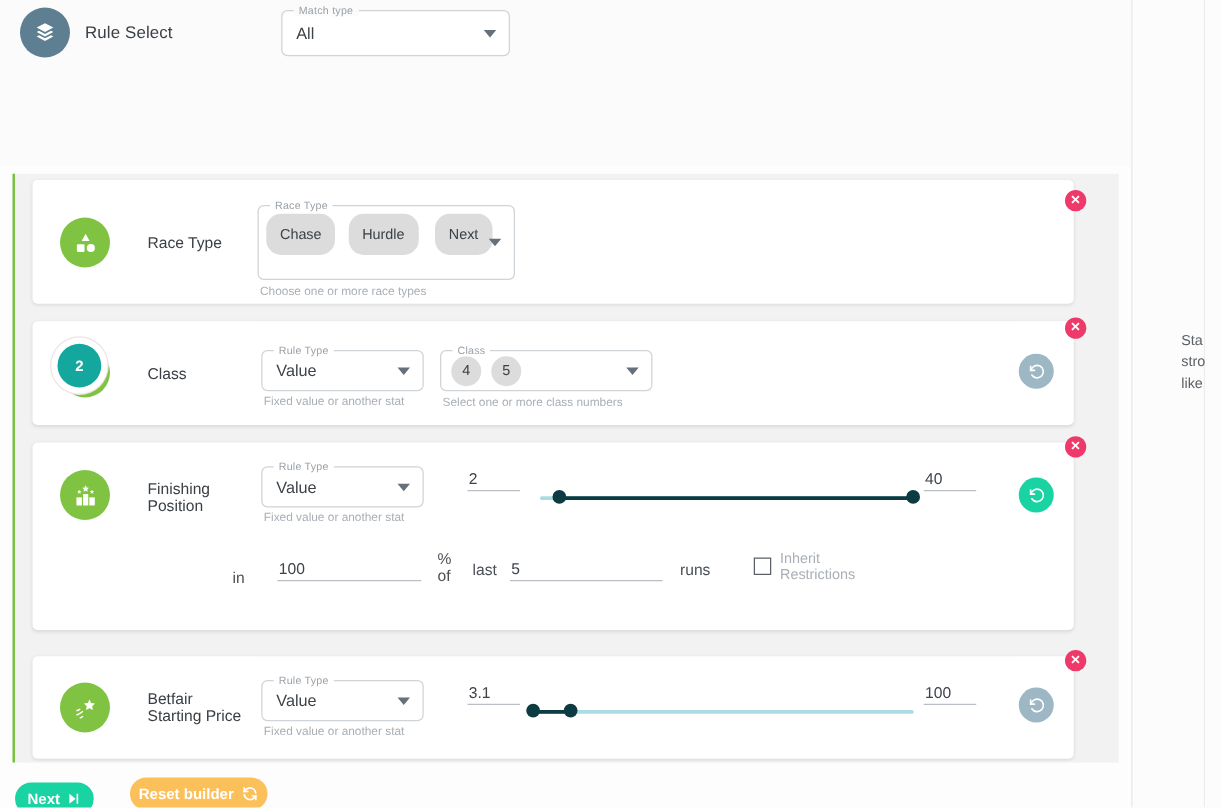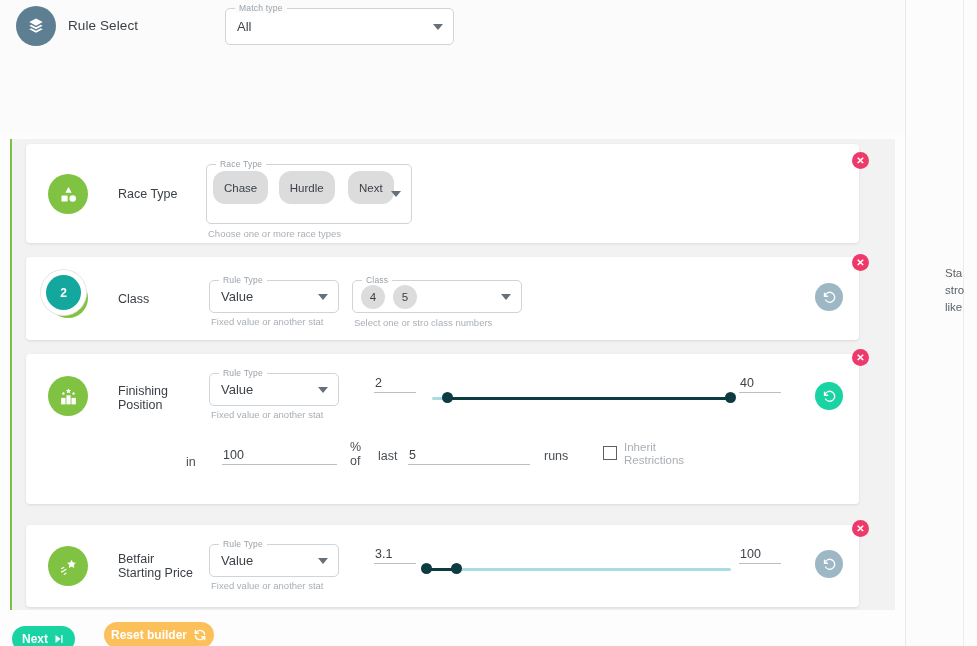--- a/index.html
+++ b/index.html
@@ -21,21 +21,21 @@
     background: #5e7f91; display: flex; align-items: center; justify-content: center;
   }
   .rg-label {
     position: absolute; left: 68px; top: 18px;
     font-size: 13.5px; color: #3a3f45; letter-spacing: .1px;
   }
 
   
   .field { position: absolute; }
   .sel-box {
-    position: relative; width: 229px; height: 37px;
+    position: relative; width: 183px; height: 37px;
     border: 1px solid #cfd4d8; border-radius: 5px; background: #fff;
   }
   .sel-legend {
     position: absolute; left: 9px; top: -6px; padding: 0 4px;
     background: #fbfbfb; font-size: 8.5px; color: #9aa1a8; letter-spacing: .2px;
   }
   .sel-legend.on-white { background: #ffffff; }
   .sel-val {
     position: absolute; left: 11px; top: 10px;
     font-size: 13px; color: #3d4349;
@@ -262,21 +262,21 @@
         </div>
         <div class="helper" style="top:36px;">Fixed value or another stat</div>
       </div>
 
       <div class="chip-box" style="left:326px; top:23px; width:170px; height:33px; display:flex; align-items:center;">
         <span class="sel-legend on-white">Class</span>
         <span class="chip chip-round" style="margin-left:8px;">4</span>
         <span class="chip chip-round">5</span>
         <span class="caret" style="right:10px; top:13px;"></span>
       </div>
-      <div class="helper" style="left:328px; top:60px; width:200px;">Select one or stro class numbers</div>
+      <div class="helper" style="left:328px; top:60px; width:200px;">Select one or more class numbers</div>
 
       <div class="reset-btn reset-idle" style="right:16px; top:26px;">
         <svg width="15" height="15" viewBox="0 0 24 24" fill="none" stroke="#ffffff" stroke-width="2.1" stroke-linecap="round">
           <path d="M4 5v5h5"></path>
           <path d="M4.5 10a8 8 0 1 1 1.1 6"></path>
         </svg>
       </div>
       <div class="del-btn" style="right:-10px; top:-3px;">✕</div>
     </div>
 

